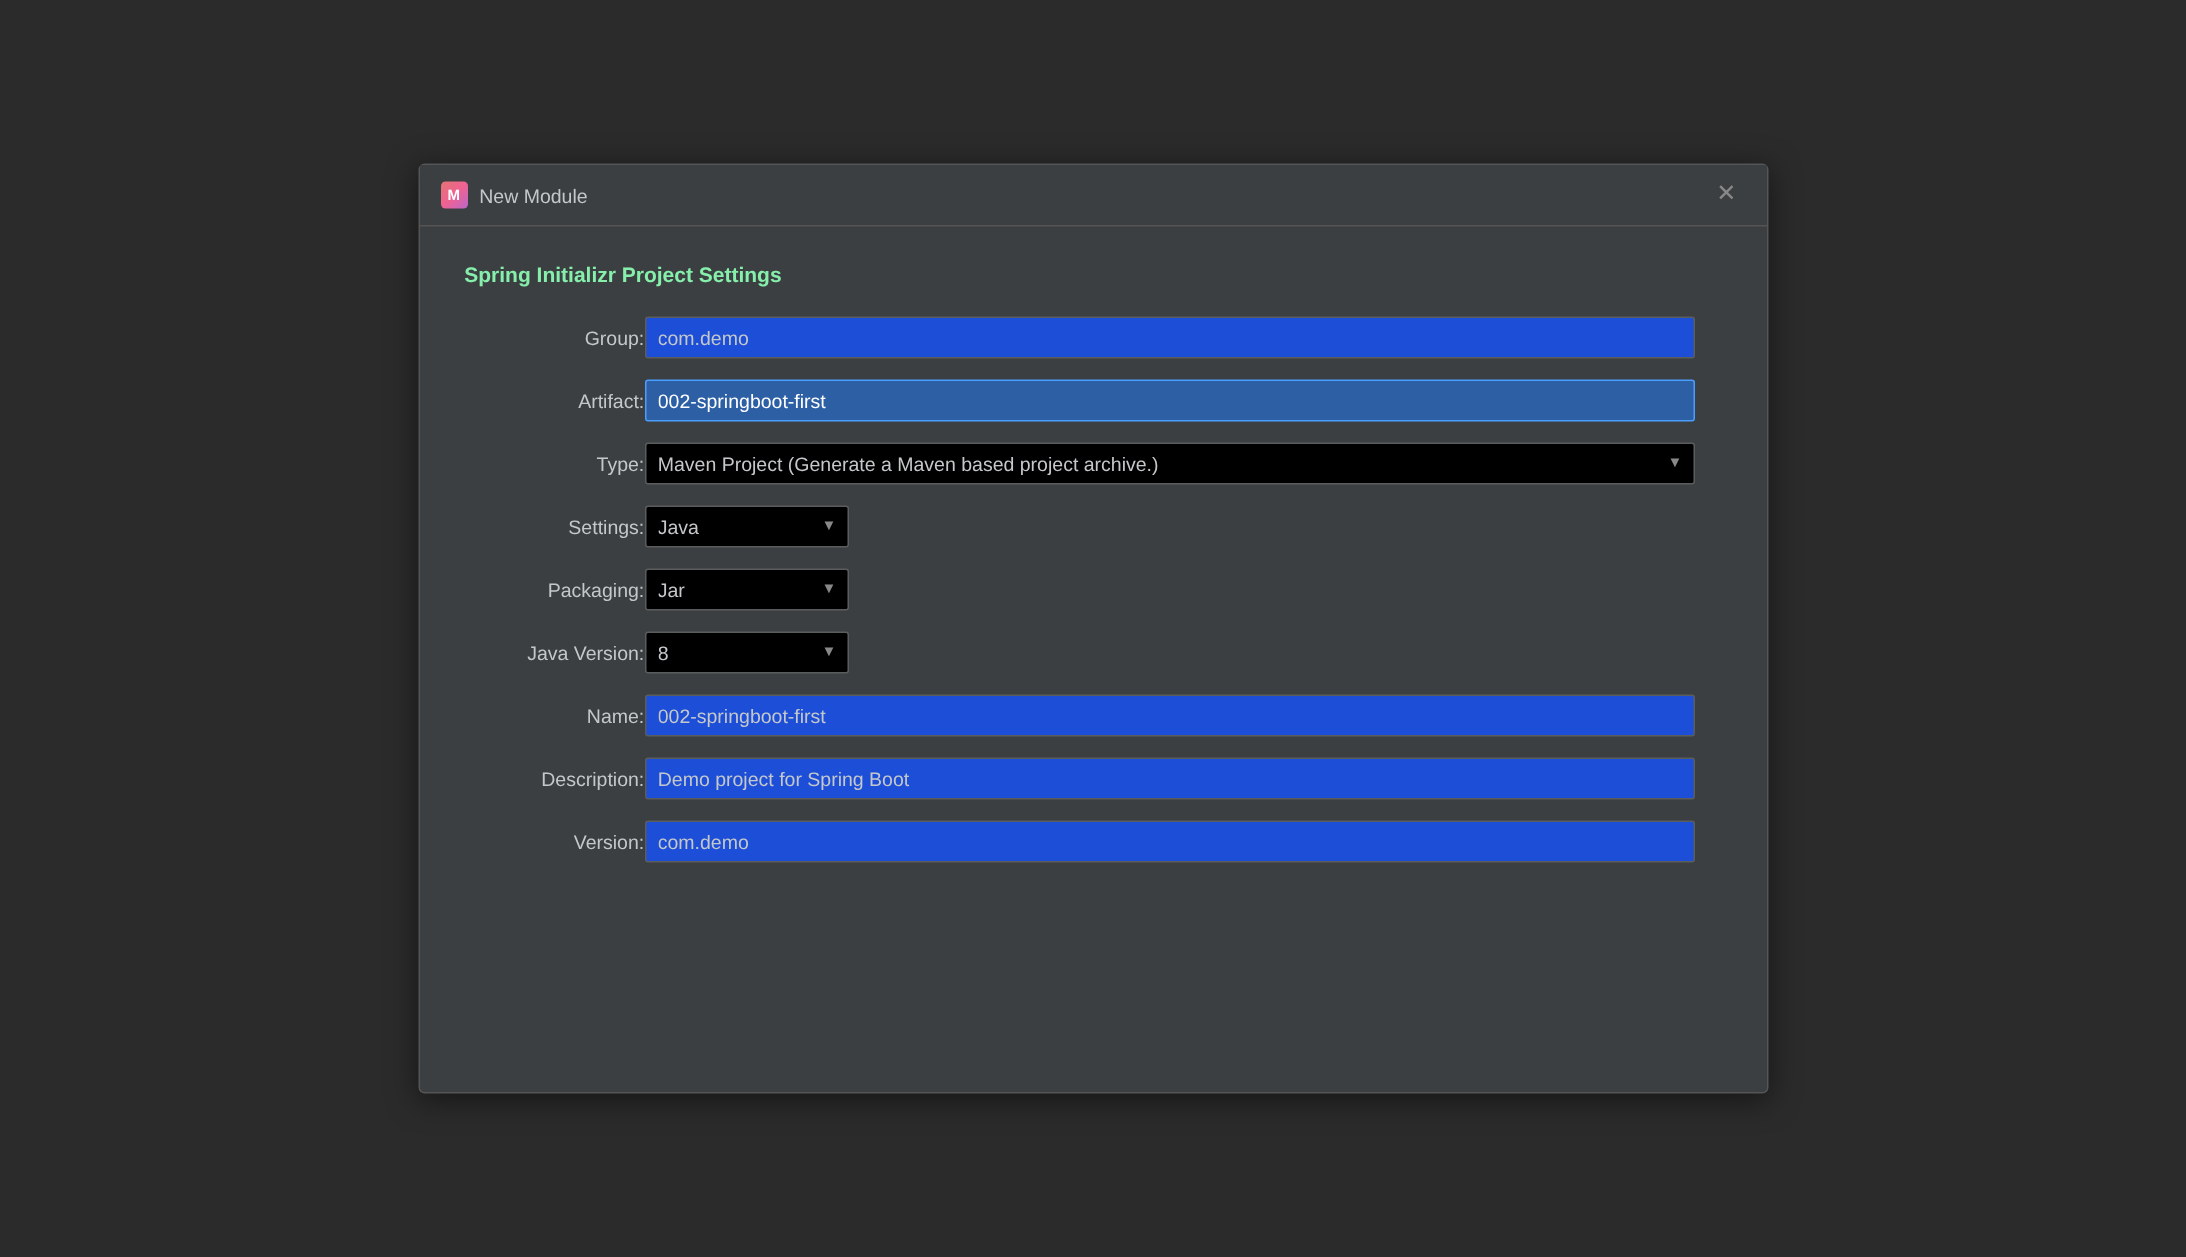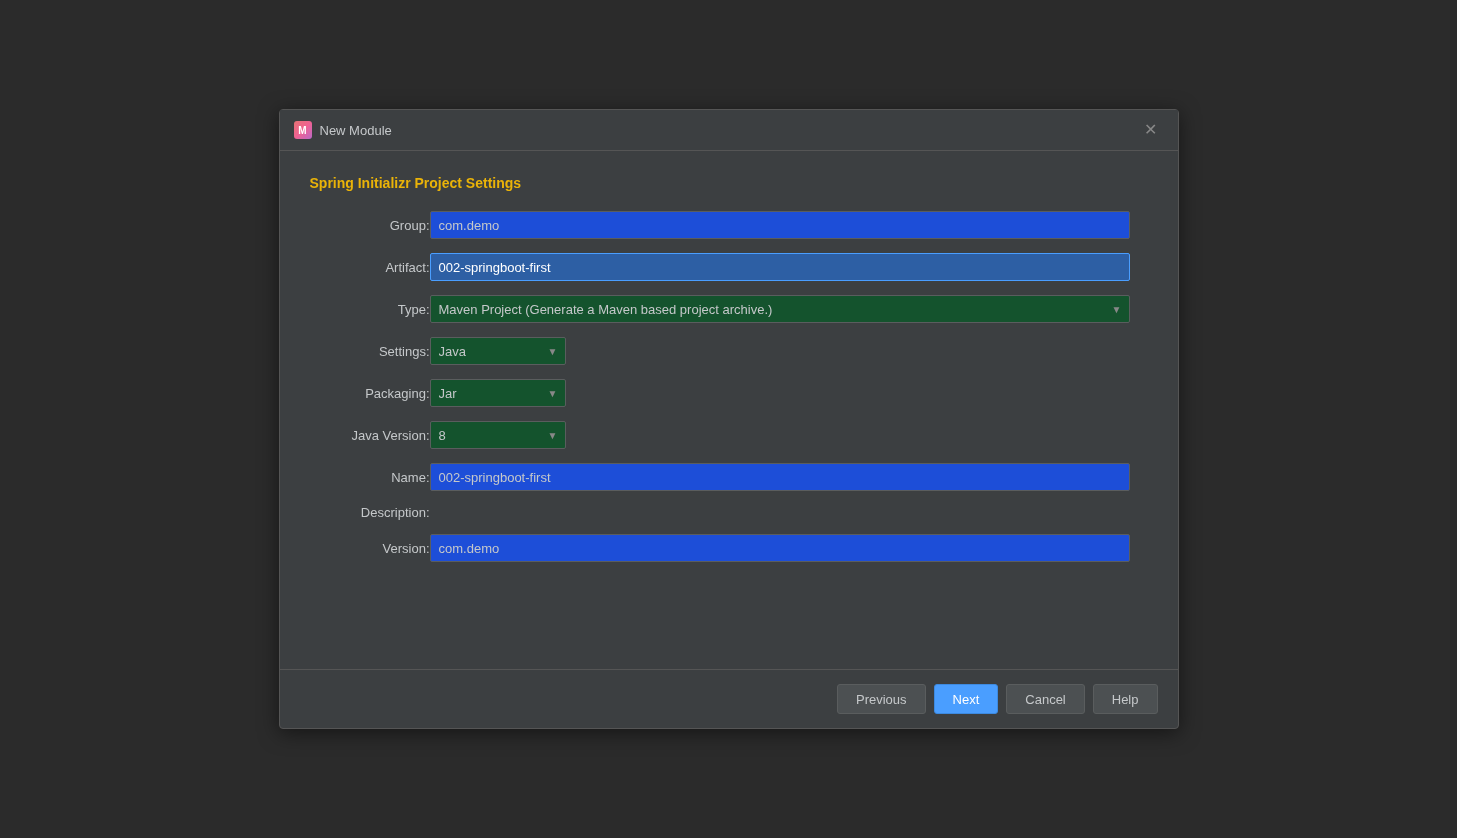--- a/index.html
+++ b/index.html
@@ -73,21 +73,21 @@
       line-height: 1;
       padding: 2px 6px;
     }
 
     .dialog-content {
       padding: 24px 30px;
       flex: 1;
     }
 
     .section-title {
-      color: #eab308;
+      color: #86efac;
       font-size: 14px;
       font-weight: 600;
       margin-bottom: 20px;
     }
 
     .form-row {
       display: flex;
       align-items: center;
       margin-bottom: 14px;
     }
@@ -120,21 +120,21 @@
       border: 1px solid #4a9eff;
       color: #ffffff;
     }
 
     .form-select-wrapper {
       position: relative;
       display: inline-block;
     }
 
     .form-select {
-      background: #14532d;
+      background: #000000;
       border: 1px solid #5a5d5e;
       border-radius: 2px;
       color: #c5c8ca;
       font-size: 13px;
       padding: 5px 30px 5px 8px;
       height: 28px;
       outline: none;
       appearance: none;
       -webkit-appearance: none;
       cursor: pointer;
@@ -249,27 +249,22 @@
     </div>
 
 
     <div class="form-row">
       <label class="form-label">Name:</label>
       <input class="form-input form-input-full" type="text" value="002-springboot-first" style="">
     </div>
 
     <div class="form-row">
       <label class="form-label">Description:</label>
+      <input class="form-input form-input-full" type="text" value="Demo project for Spring Boot" style="">
     </div>
 
     <div class="form-row">
       <label class="form-label">Version:</label>
       <input class="form-input form-input-full" type="text" value="com.demo" style="">
     </div>
   </div>
 
-  <div class="dialog-footer">
-    <button class="btn btn-secondary">Previous</button>
-    <button class="btn btn-primary">Next</button>
-    <button class="btn btn-secondary">Cancel</button>
-    <button class="btn btn-secondary">Help</button>
-  </div>
 </div>
 
 </body></html>

